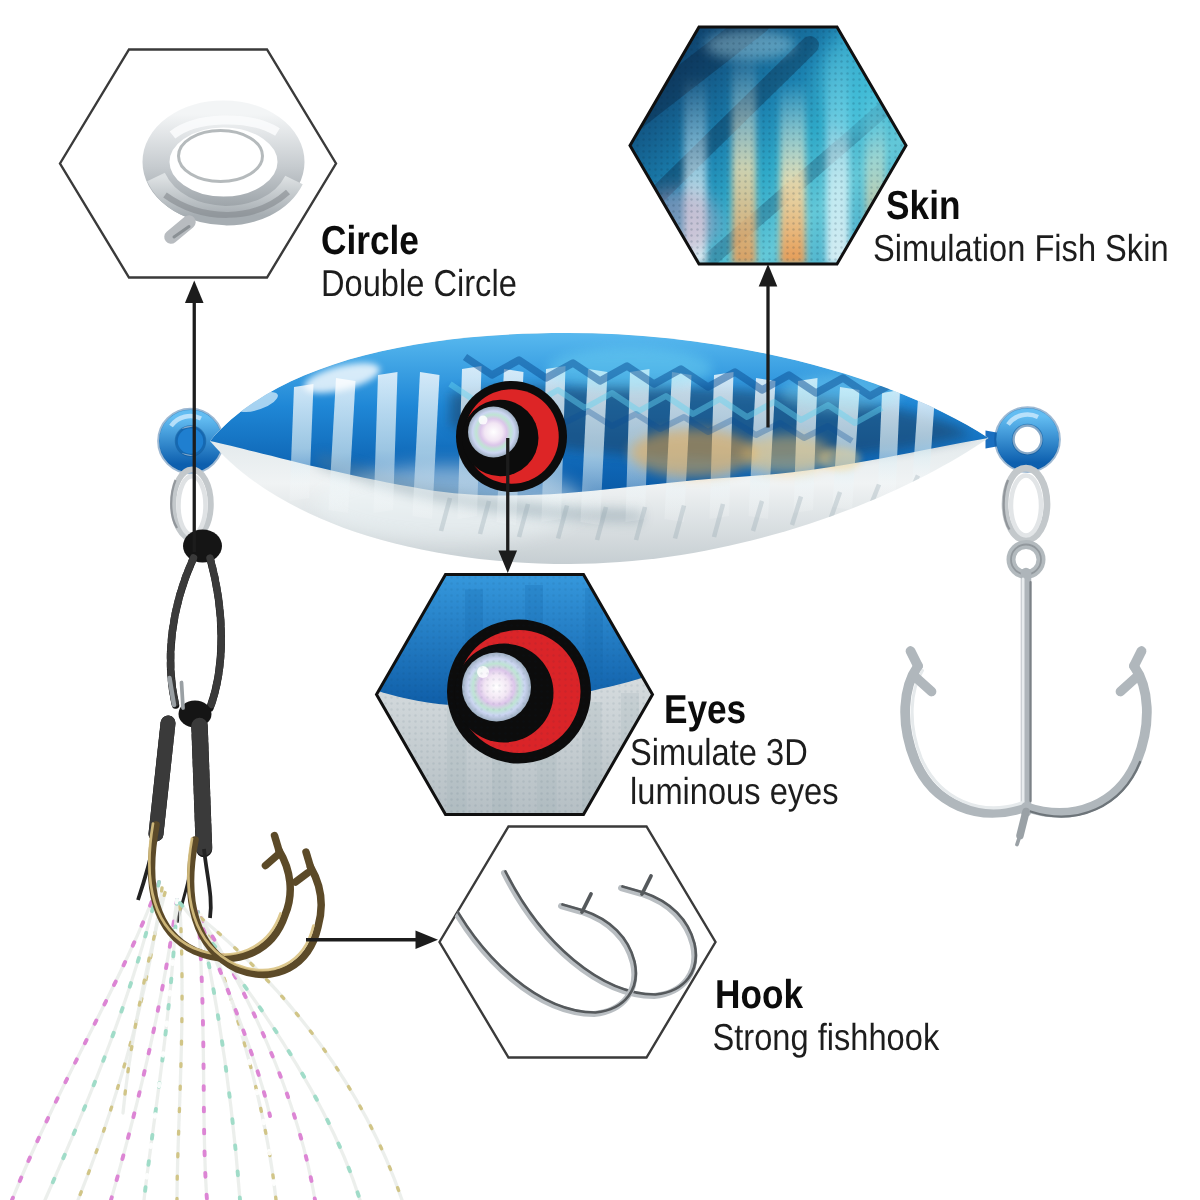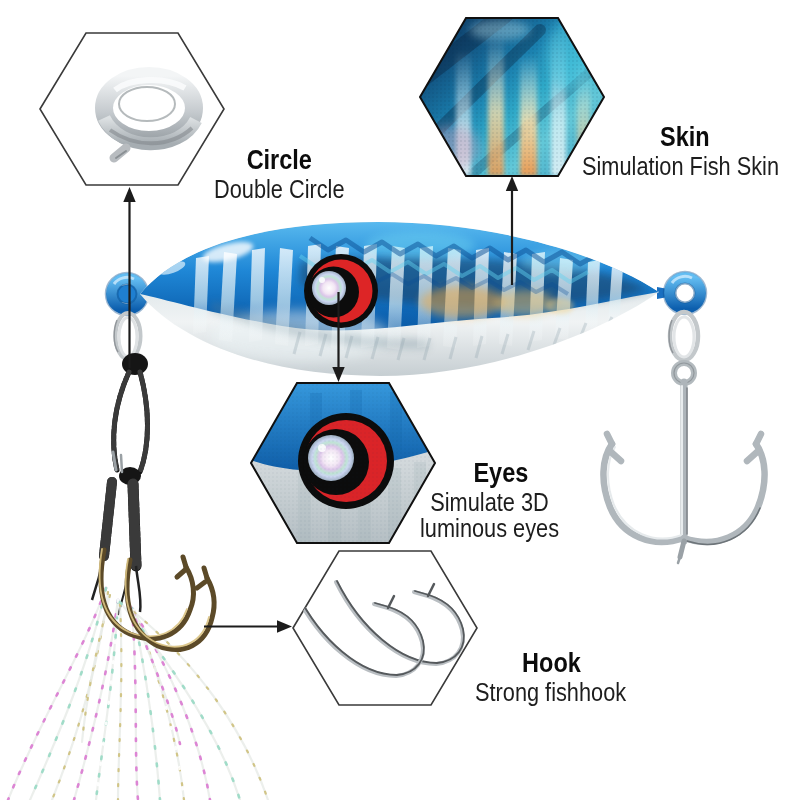--- a/index.html
+++ b/index.html
@@ -1,17 +1,17 @@
 <!DOCTYPE html>
 <html><head>
 <meta charset="utf-8">
 <style>
   html,body{margin:0;padding:0;background:#ffffff;}
   .stage{position:relative;width:800px;height:800px;background:#ffffff;overflow:hidden;
-         font-family:"Liberation Sans","DejaVu Sans",sans-serif;text-align:center;}
+         font-family:"Liberation Sans","DejaVu Sans",sans-serif;}
   .stage svg{position:absolute;left:0;top:0;}
   .label{position:absolute;transform:scaleX(.87);transform-origin:0 0;color:#0c0c0c;}
   .label .title{font-size:27px;font-weight:700;line-height:28px;white-space:nowrap;}
   .label .sub{font-size:25px;font-weight:400;line-height:26px;margin-top:2px;color:#1d1d1d;white-space:nowrap;}
   #lbl-circle{left:214px;top:146px;}
   #lbl-skin{left:582px;top:123px;} #lbl-skin .title{margin-left:10px;}
   #lbl-eyes{left:420px;top:459px;} #lbl-eyes .title{margin-left:26px;}
   #lbl-hook{left:475px;top:649px;} #lbl-hook .title{margin-left:2px;}
   .arrowline{stroke:#1c1c1c;stroke-width:2.2;fill:none;}
   .ah{fill:#1c1c1c;}

